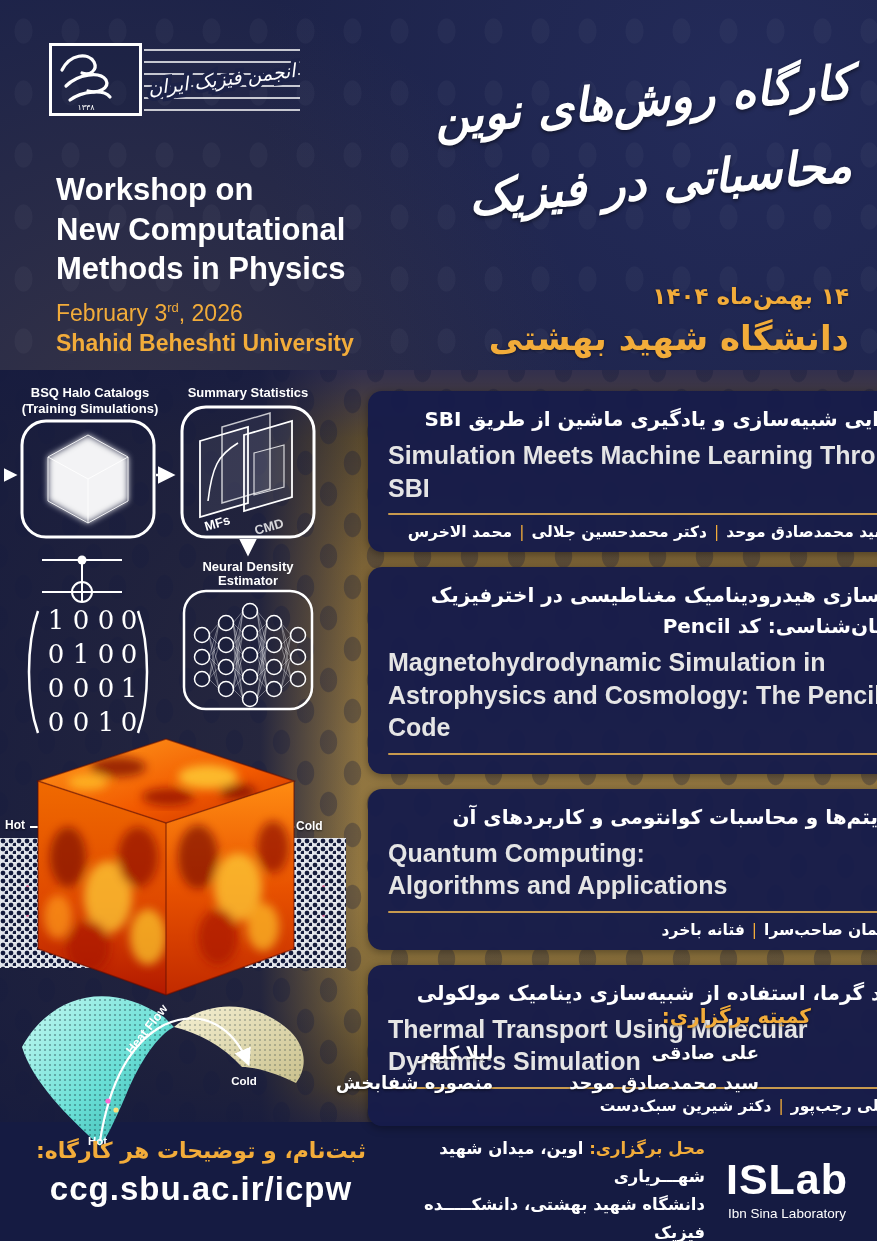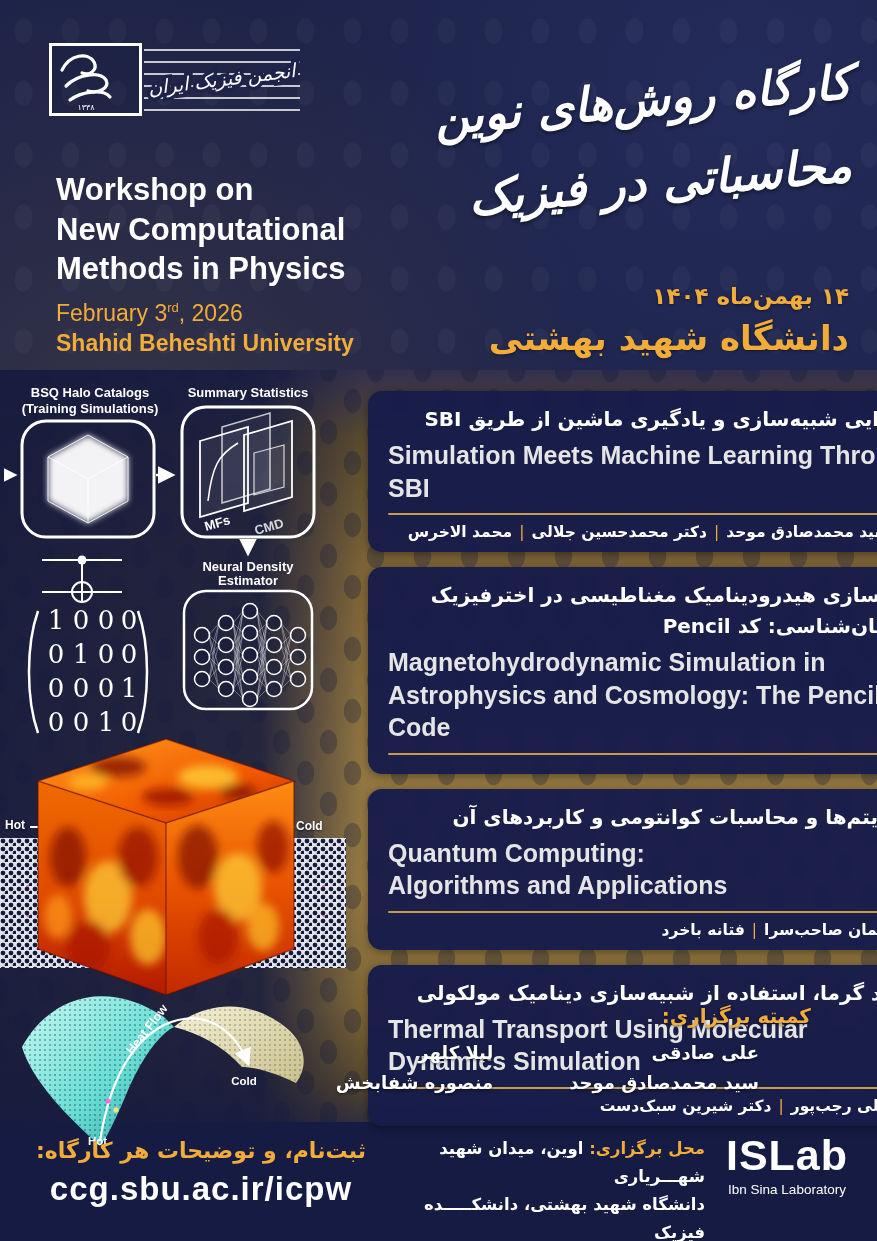--- a/index.html
+++ b/index.html
@@ -72,21 +72,21 @@
   .cube-svg{position:absolute;left:28px;top:737px;}
   .arch-svg{position:absolute;left:8px;top:983px;}
   
   .footer{position:absolute;left:0;top:1122px;width:877px;height:119px;}
   .register{position:absolute;left:36px;top:16px;width:330px;text-align:center;}
   .register-label{direction:rtl;font-size:22px;font-weight:700;}
   .register-url{font-family:"Liberation Sans",sans-serif;color:#fff;font-size:33px;font-weight:700;margin-top:7px;letter-spacing:1px;}
   .venue{position:absolute;left:385px;top:13px;width:320px;direction:rtl;text-align:right;color:#fff;
          font-size:16.5px;font-weight:700;line-height:1.7;}
   .islab{position:absolute;left:712px;top:12px;width:150px;text-align:center;color:#fff;}
-  .islab-word{font-family:"Liberation Sans",sans-serif;font-size:43px;font-weight:700;line-height:1;letter-spacing:1px;}
+  .islab-word{font-family:"Liberation Sans",sans-serif;font-size:43px;font-weight:700;line-height:1;letter-spacing:1px;margin-top:24px;}
   .islab-sub{font-family:"Liberation Sans",sans-serif;font-size:13.5px;margin-top:5px;}
   .mtx{font-family:"DejaVu Serif",serif;font-size:26px;fill:#fff;}
 </style>
 </head>
 <body>
 
 <div class="poster">
   <div class="bg-top"></div>
   <div class="bg-mid"></div>
   <div class="bg-left-shade"></div>

